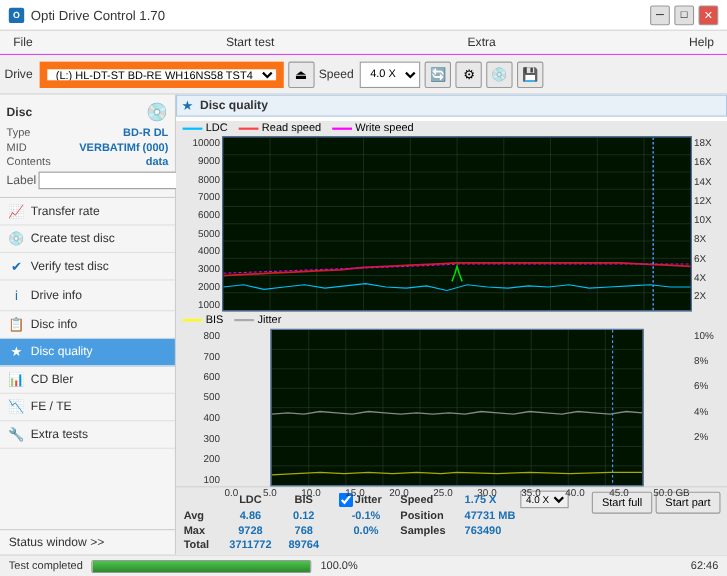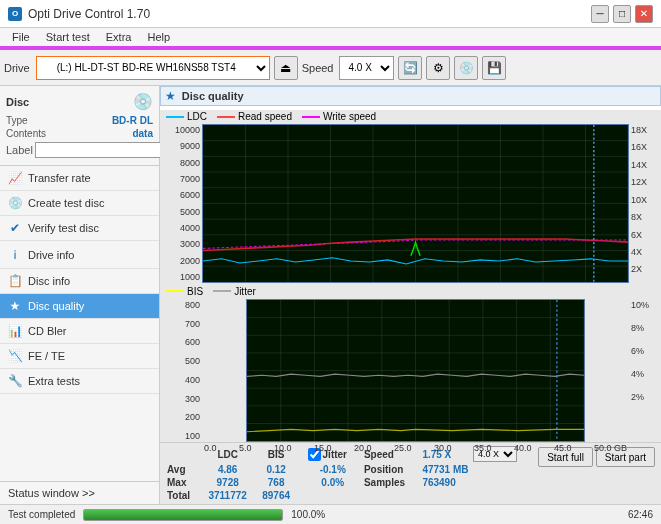--- a/index.html
+++ b/index.html
@@ -8,27 +8,27 @@
     
     .title-bar { background: #fff; border-bottom: 1px solid #ccc; display: flex; align-items: center; justify-content: space-between; padding: 4px 8px; height: 28px; }
     .title-bar-left { display: flex; align-items: center; gap: 6px; }
     .title-bar-icon { width: 14px; height: 14px; background: #1a6fb5; border-radius: 2px; display: flex; align-items: center; justify-content: center; color: white; font-size: 8px; font-weight: bold; }
     .title-bar-text { font-size: 12px; color: #333; }
     .title-bar-controls { display: flex; gap: 4px; }
     .title-btn { width: 18px; height: 18px; border: 1px solid #999; background: #e0e0e0; cursor: pointer; display: flex; align-items: center; justify-content: center; font-size: 10px; border-radius: 2px; }
     .title-btn.close { background: #e0534a; color: white; }
 
     
-    .menu-bar { background: #f5f5f5; border-bottom: 4px solid #d946ef; display: flex; align-items: center; height: 22px; padding: 0 4px; }
+    .menu-bar { background: #f5f5f5; border-bottom: 1px solid #d946ef; display: flex; align-items: center; height: 22px; padding: 0 4px; justify-content: space-between; }
     .menu-item { padding: 2px 8px; cursor: pointer; font-size: 11px; color: #333; }
 
     
     .toolbar { background: #f0f0f0; border-bottom: 1px solid #ccc; display: flex; align-items: center; height: 36px; padding: 0 4px; gap: 4px; }
     .toolbar-label { font-size: 11px; color: #333; margin-right: 2px; }
-    .drive-select { height: 24px; border: 1px solid #f97316; background: white; font-size: 10px; padding: 0 16px; min-width: 200px; }
+    .drive-select { height: 24px; border: 7px solid #f97316; background: white; font-size: 10px; padding: 0 4px; min-width: 200px; }
     .toolbar-btn { height: 24px; min-width: 24px; border: 1px solid #999; background: #e8e8e8; cursor: pointer; display: flex; align-items: center; justify-content: center; font-size: 12px; border-radius: 2px; }
     .speed-select { height: 24px; border: 1px solid #999; background: white; font-size: 10px; padding: 0 4px; width: 55px; }
 
     
     .main { display: flex; height: calc(524px - 28px - 22px - 36px - 20px); }
 
     
     .sidebar { width: 160px; background: #f5f5f5; border-right: 1px solid #ccc; display: flex; flex-direction: column; }
     .disc-panel { padding: 6px; border-bottom: 1px solid #ccc; }
     .disc-header { display: flex; align-items: center; justify-content: space-between; margin-bottom: 4px; }
@@ -108,20 +108,24 @@
   <div class="sidebar">
 
     <div class="disc-panel">
       <div class="disc-header">
         <span class="disc-title">Disc</span>
         <span class="disc-icon">💿</span>
       </div>
       <div class="disc-row">
         <span class="disc-key">Type</span>
         <span class="disc-val">BD-R DL</span>
+      </div>
+      <div class="disc-row">
+        <span class="disc-key">MID</span>
+        <span class="disc-val">VERBATIMf (000)</span>
       </div>
       <div class="disc-row">
         <span class="disc-key">Contents</span>
         <span class="disc-val">data</span>
       </div>
       <div class="disc-label-row">
         <span class="disc-key">Label</span>
         <input class="disc-label-input" type="text" value="" style="">
         <div class="disc-label-btn">✏</div>
       </div>

